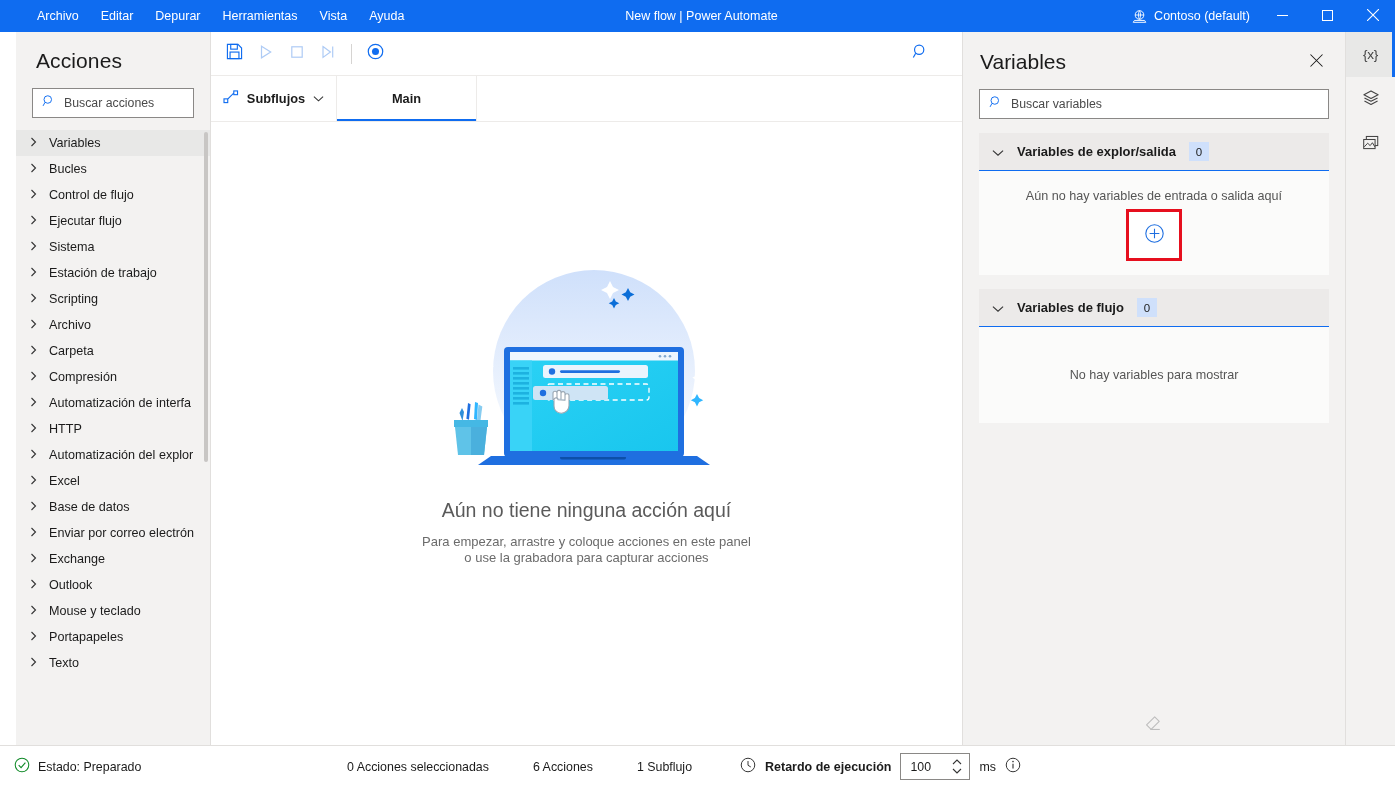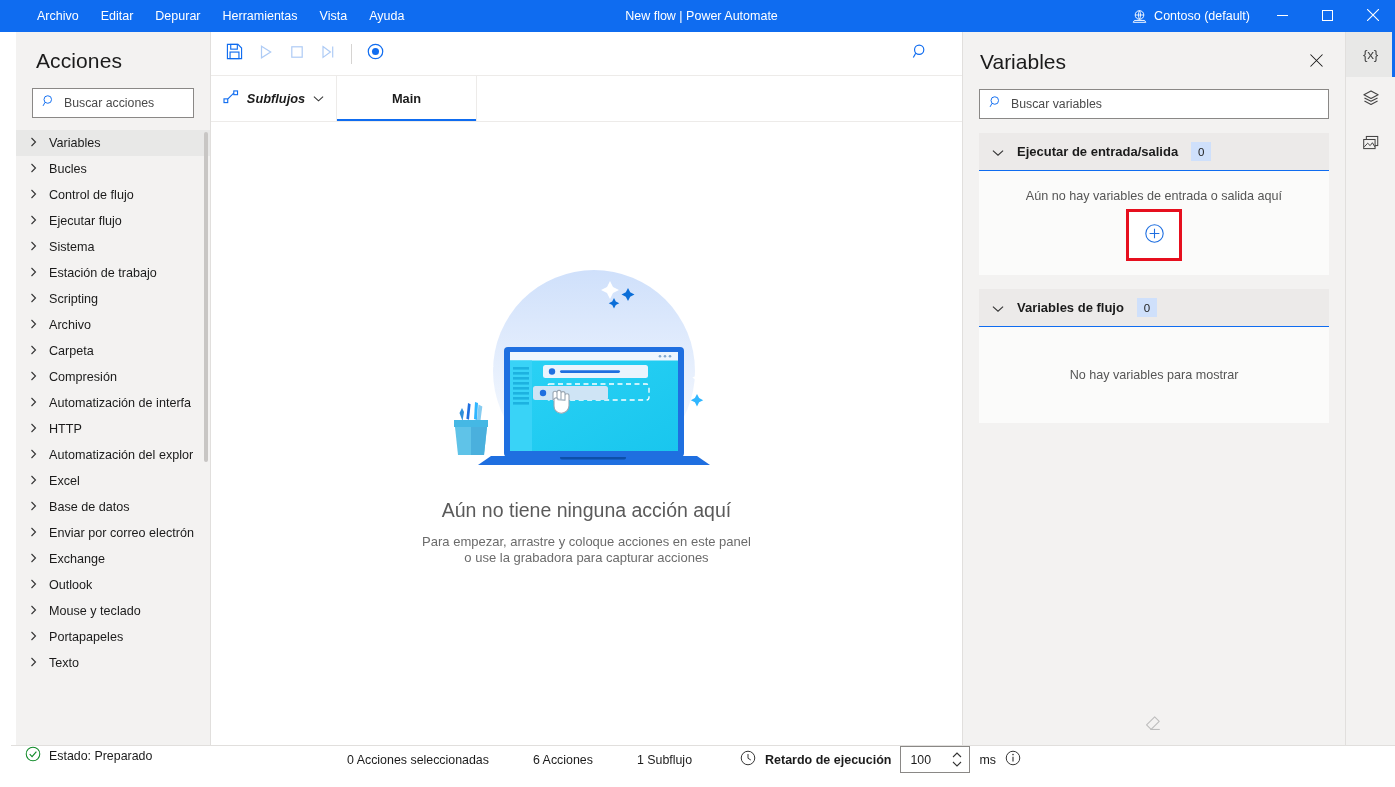--- a/index.html
+++ b/index.html
@@ -123,21 +123,20 @@
     display: flex; align-items: stretch;
     border-bottom: 1px solid #edebe9;
     background: #ffffff;
   }
   .subflows-tab {
     width: 126px; flex: 0 0 126px;
     display: flex; align-items: center; justify-content: center; gap: 8px;
     font-size: 12.8px; font-weight: 700; color: #1b1b1b;
     border-right: 1px solid #edebe9;
     cursor: default;
-    font-style: italic;
   }
   .main-tab {
     width: 140px; flex: 0 0 140px;
     display: flex; align-items: center; justify-content: center;
     font-size: 12.8px; font-weight: 700; color: #1b1b1b;
     border-right: 1px solid #edebe9;
     position: relative; cursor: default;
   }
   .main-tab::after {
     content: ""; position: absolute; left: 0; right: 0; bottom: 0;
@@ -245,23 +244,23 @@
     content: ""; position: absolute; right: 0; top: 0; bottom: 0;
     width: 3px; background: #0f6cf0;
   }
   .rail-glyph { font-size: 13.5px; color: #444444; letter-spacing: -.3px; }
 
   
   .statusbar {
     height: 42px; flex: 0 0 42px;
     background: #ffffff;
     border-top: 1px solid #e1dfdd;
-    display: flex; align-items: flex-start;
+    display: flex; align-items: center;
     padding: 0 14px;
-    font-size: 12.4px; color: #1b1b1b; margin-left: 11px;
+    font-size: 12.4px; color: #1b1b1b;
   }
   .status-left { display: flex; align-items: center; gap: 8px; }
   .status-mid {
     margin-left: auto; display: flex; align-items: center;
   }
   .status-chip { padding: 0 22px; white-space: nowrap; }
   .delay-grp {
     display: flex; align-items: center; gap: 9px;
     margin-left: 26px;
   }
@@ -654,21 +653,21 @@
         <input type="text" placeholder="Buscar variables" style="">
       </div>
 
       <div class="vgroup">
         <div class="vgroup-head">
           <span>
             <svg width="12" height="8" viewBox="0 0 13 8">
                 <path d="M1 1.4l5.5 5 5.5-5" stroke="#333" stroke-width="1.2" fill="none"></path>
               </svg>
           </span>
-          <span class="vgroup-label">Ejecutar de entrada/salida</span>
+          <span class="vgroup-label">Variables de explor/salida</span>
           <span class="vcount">0</span>
         </div>
         <div class="vgroup-body io">
           <div class="vempty">Aún no hay variables de entrada o salida aquí</div>
           <div class="add-wrap">
             <div class="add-btn">
               <span>
                 <svg width="21" height="21" viewBox="0 0 22 22" fill="none">
                   <circle cx="11" cy="11" r="9.1" stroke="#1f6fe0" stroke-width="1.15"></circle>
                   <path d="M11 5.9v10.2M5.9 11h10.2" stroke="#1f6fe0" stroke-width="1.15"></path>

